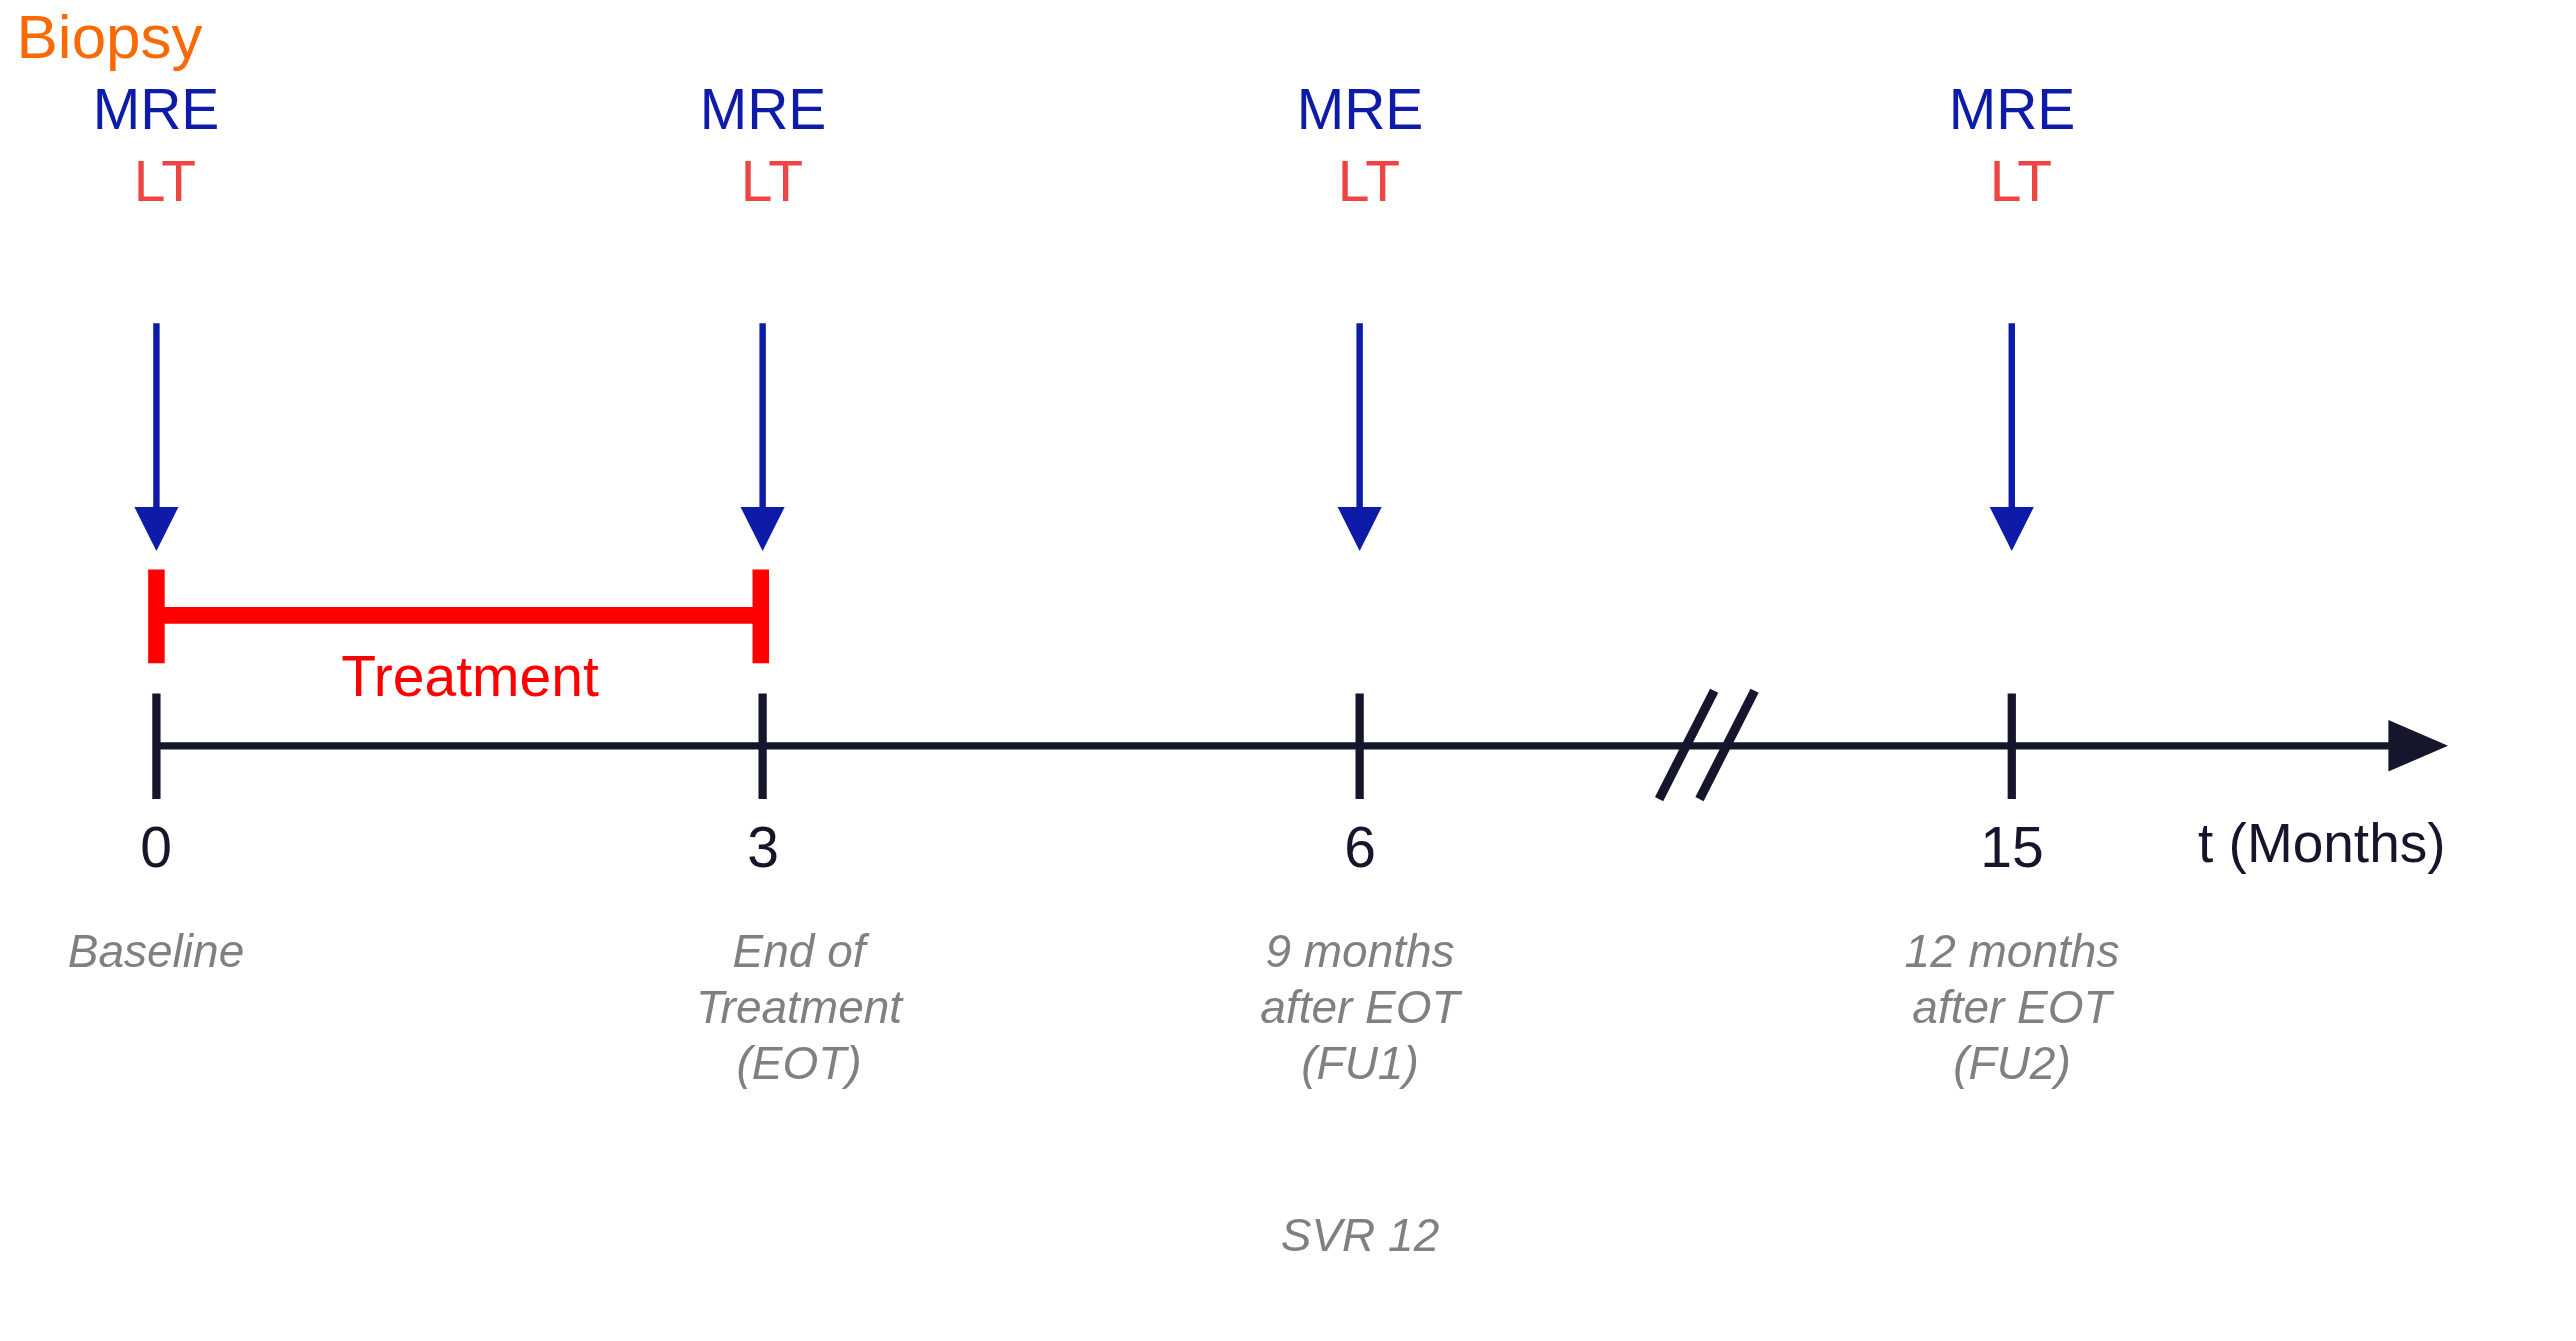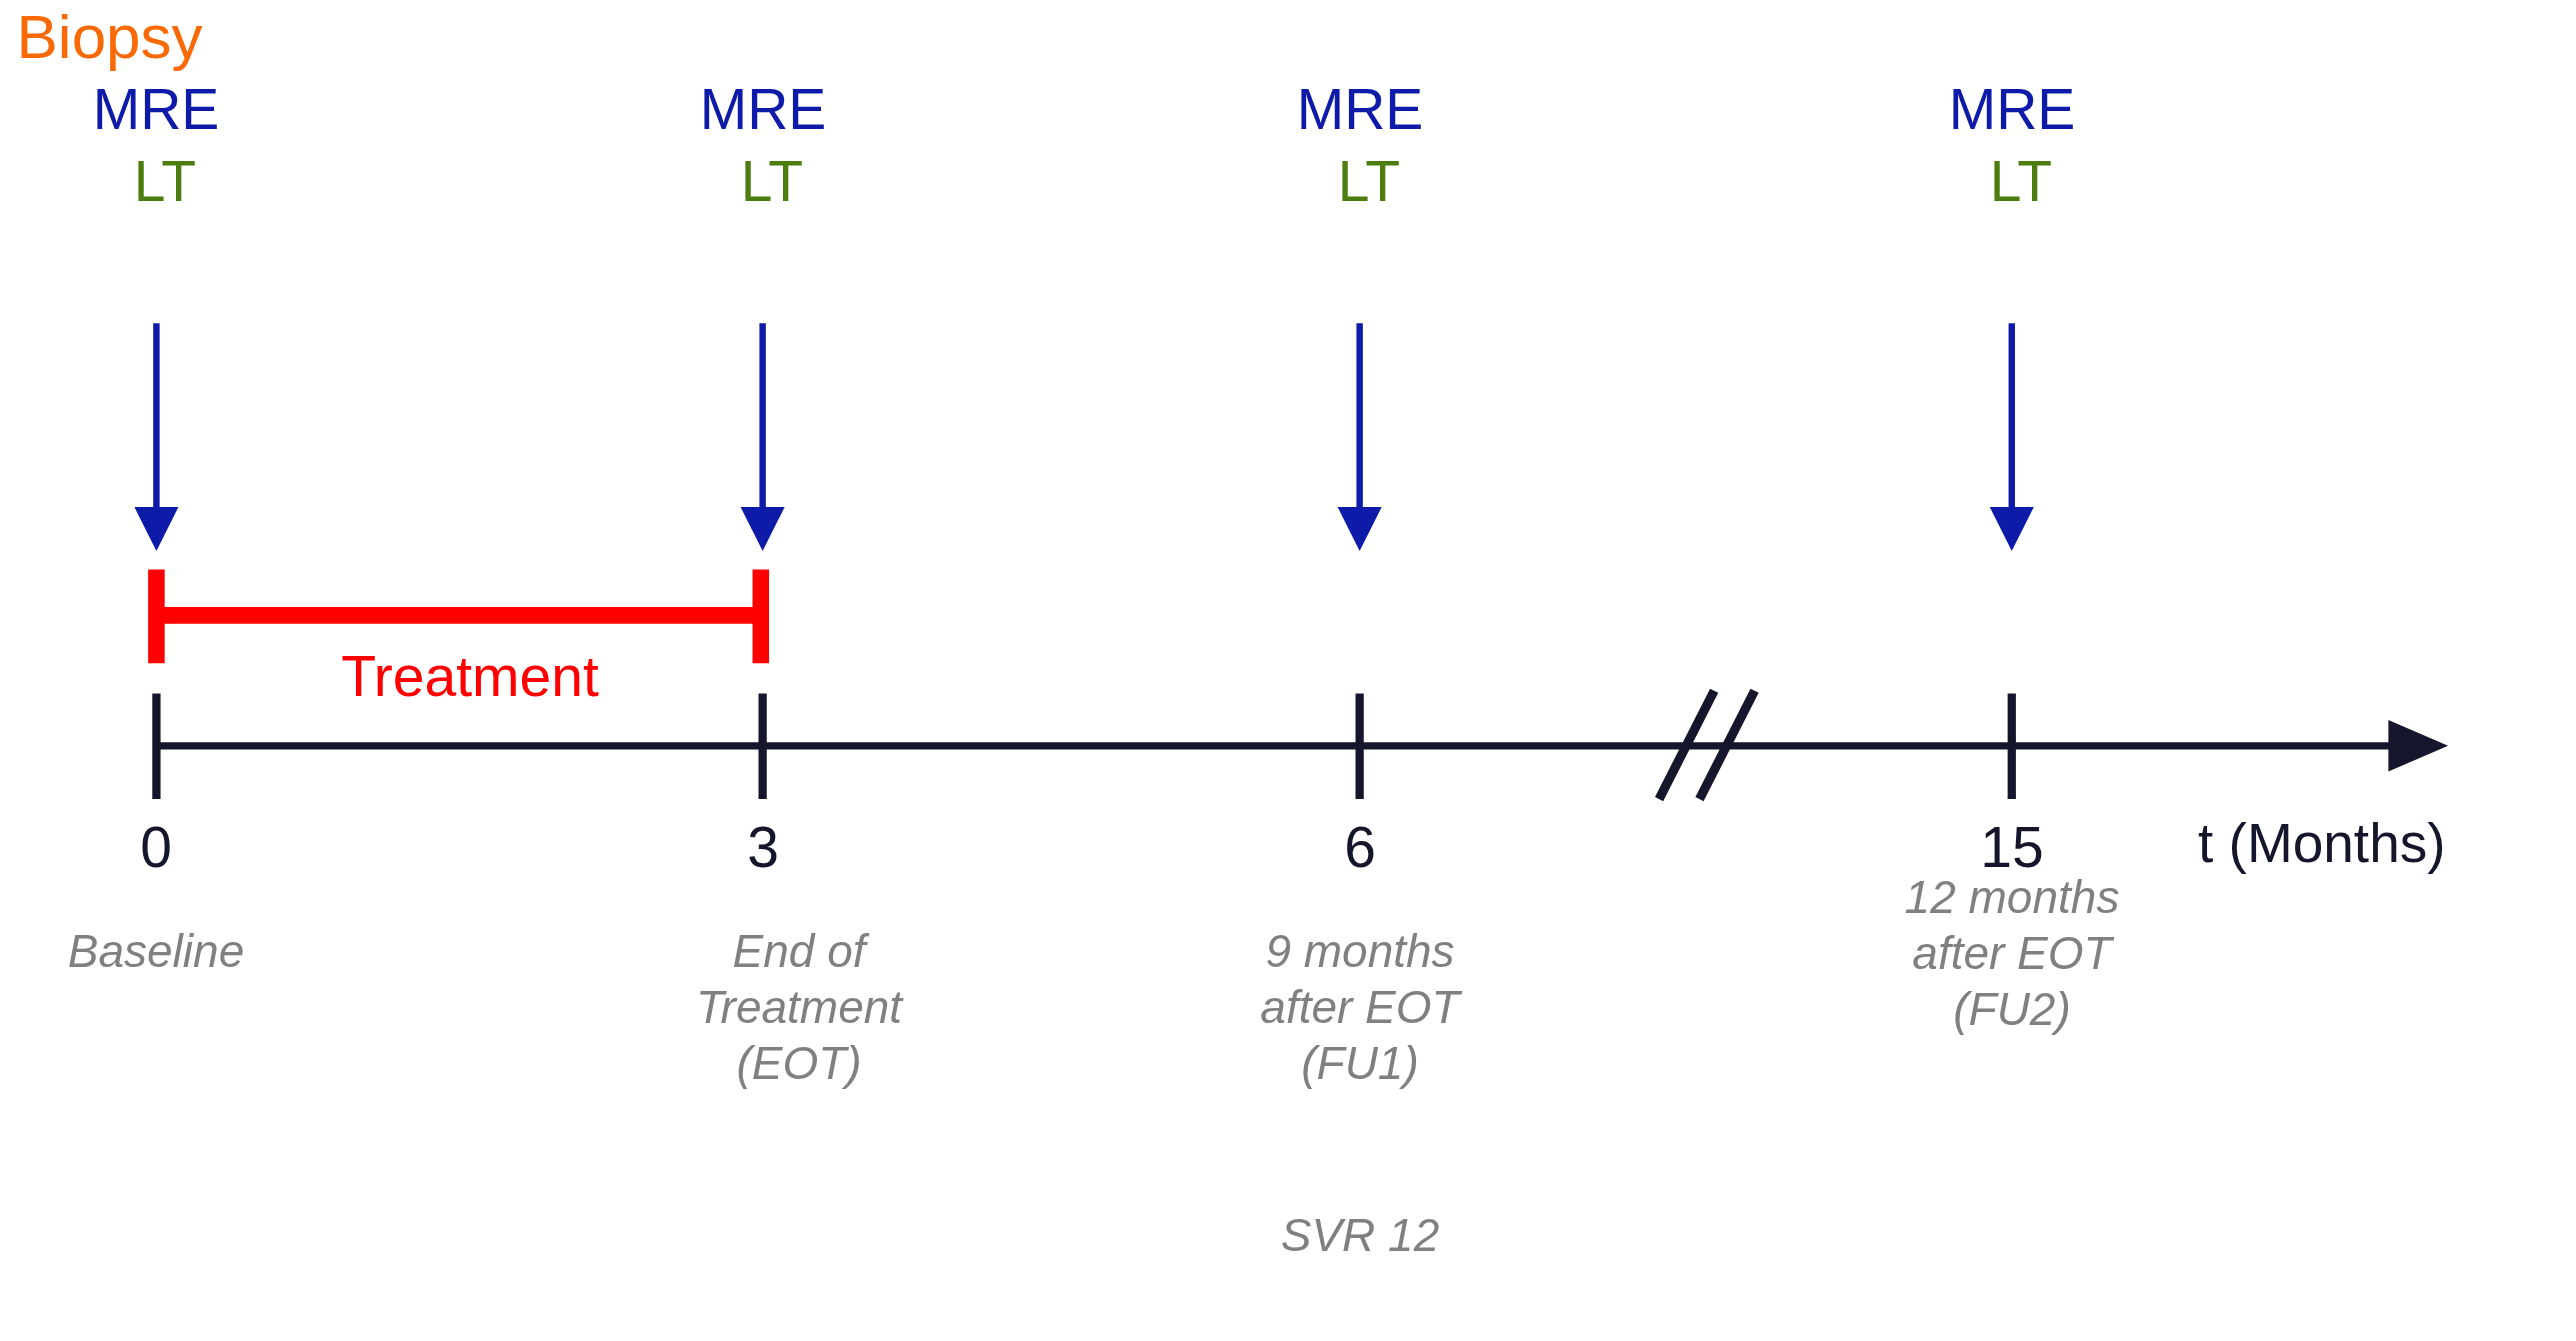--- a/index.html
+++ b/index.html
@@ -34,21 +34,21 @@
     color: #F96A06;
     line-height: 1.05;
   }
 
   .mre-label {
     font-size: 57px;
     color: #0D1BA8;
   }
   .lt-label {
     font-size: 57px;
-    color: #4d7c0f;
+    color: #ef4444;
   }
 
   .treatment-label {
     font-size: 57px;
     color: #FF0000;
   }
 
   .tick-num {
     font-size: 57px;
     color: #15152B;
@@ -165,20 +165,20 @@
 
   <div class="lbl axis-title" style="left:2198px; top:816px;"><span>t </span><span class="ital">(Months)</span></div>
 
   <div class="caption" style="left:156px; top:923px; width:386px;">Baseline</div>
   <div class="caption" style="left:799px; top:923px; width:423px;">End of
 Treatment
 (EOT)</div>
   <div class="caption" style="left:1360px; top:923px; width:423px;">9 months
 after EOT
 (FU1)</div>
-  <div class="caption" style="left:2012px; top:869px; width:423px;">12 months
+  <div class="caption" style="left:2012px; top:923px; width:423px;">12 months
 after EOT
 (FU2)</div>
 
   <div class="lbl svr-label center" style="left:1360px; top:1212px;">SVR 12</div>
 
 </div>
 
 
 </body></html>

